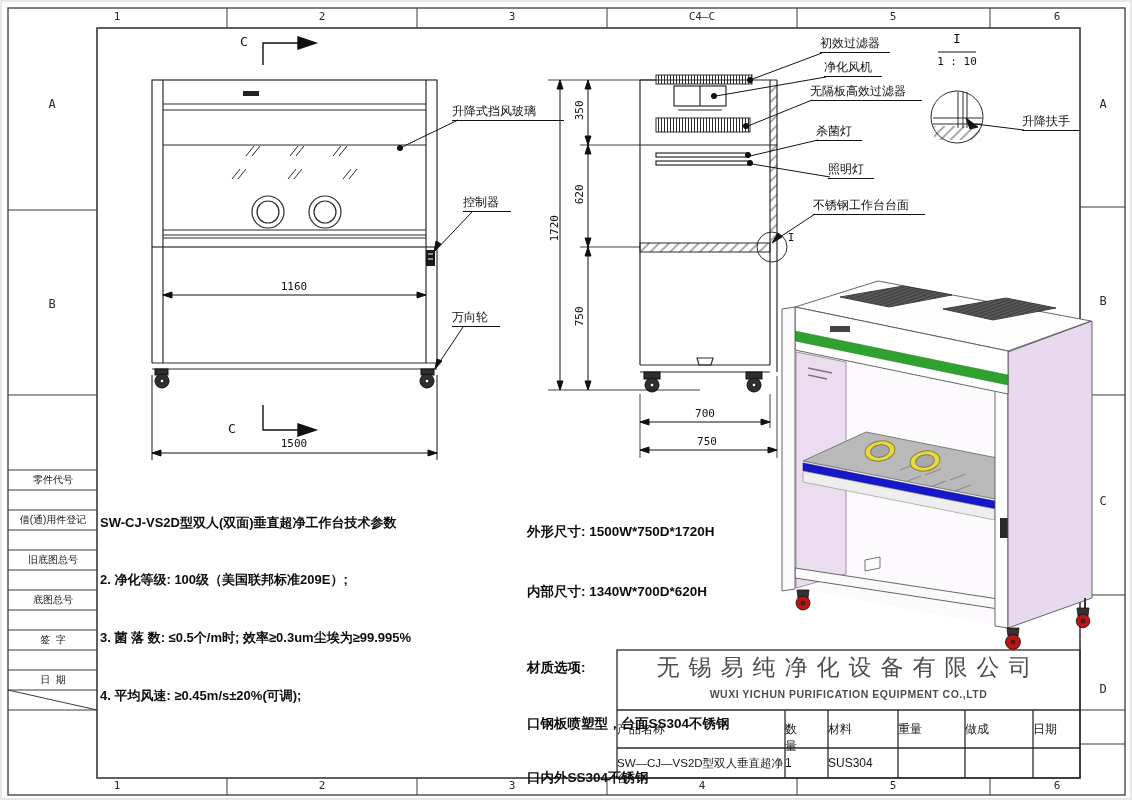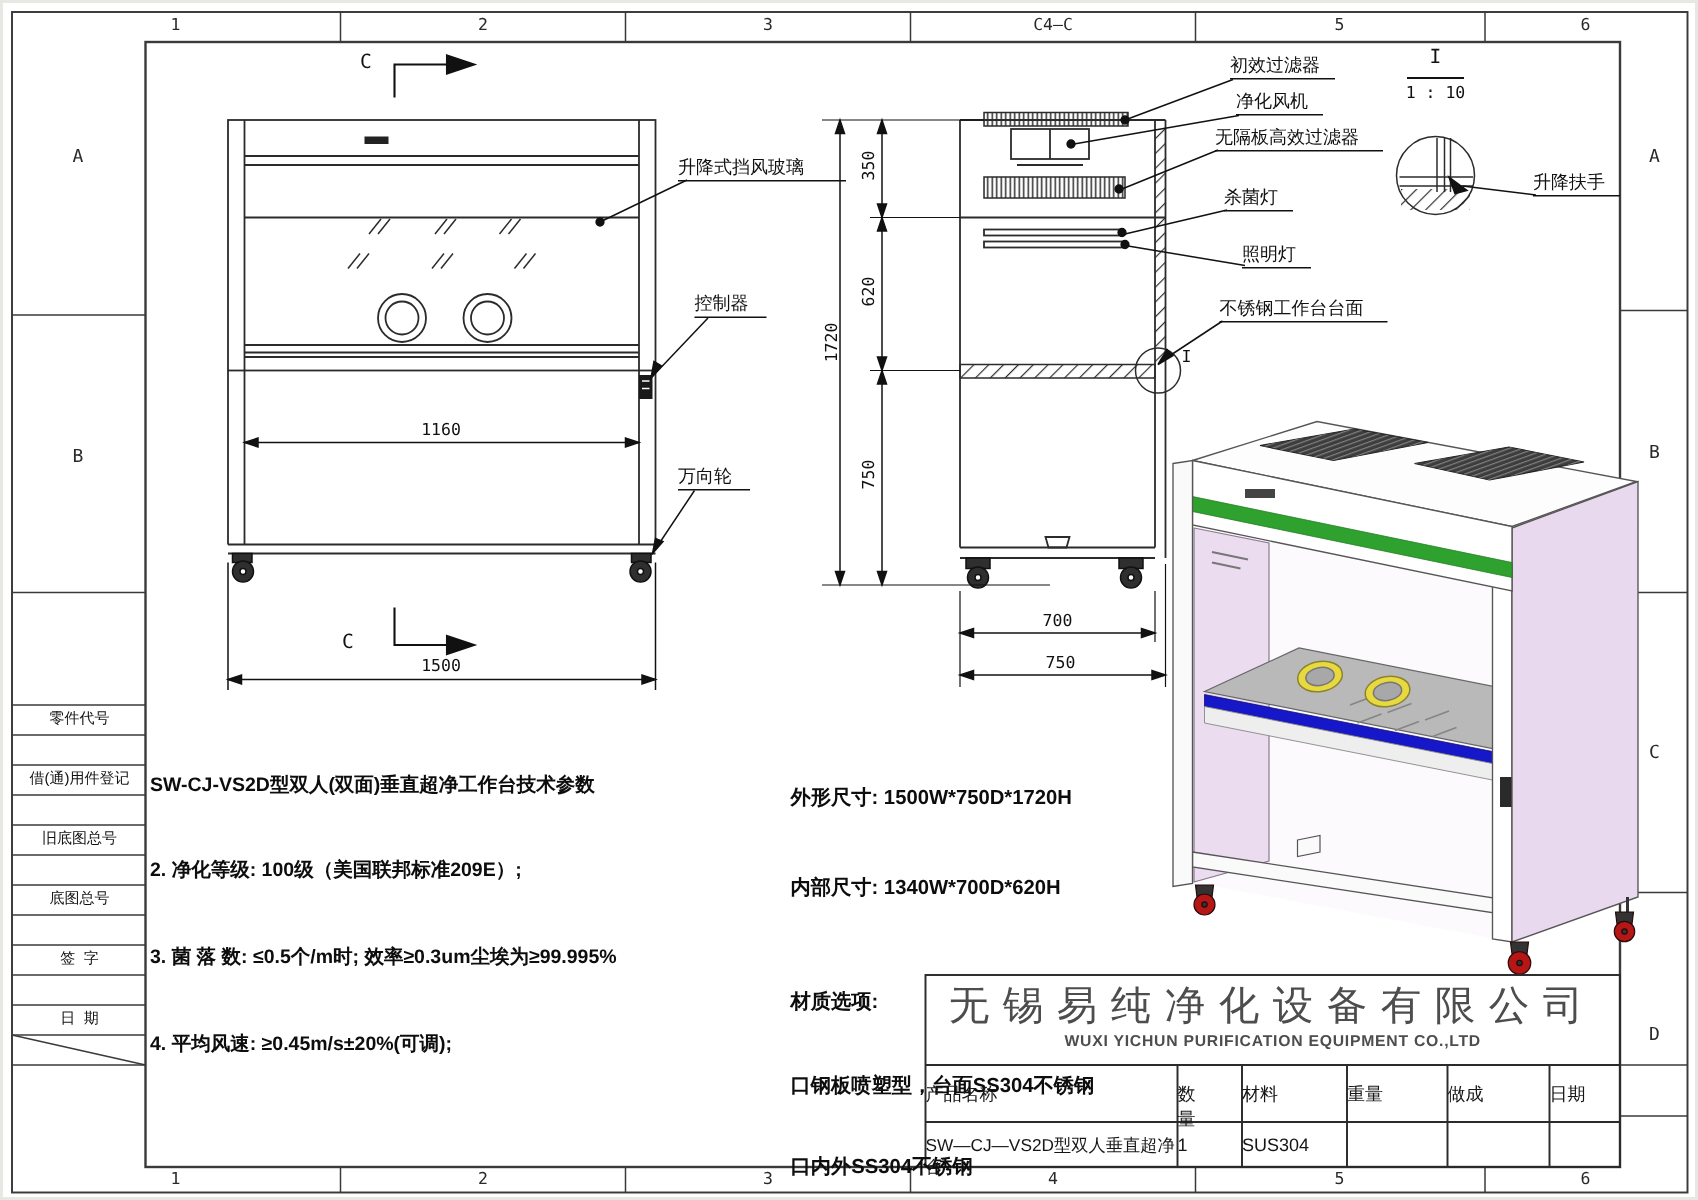--- a/index.html
+++ b/index.html
@@ -398,21 +398,21 @@
 
 <div class="t" style="left:527px;top:487px;width:290px">
   <div class="size-line" style="margin-bottom:8px">外形尺寸: 1500W*750D*1720H</div>
   <div class="size-line" style="margin-bottom:24px">内部尺寸: 1340W*700D*620H</div>
   <div class="size-line" style="margin-bottom:3px">材质选项:</div>
   <div class="size-line" style="margin-bottom:2px">口钢板喷塑型，台面SS304不锈钢</div>
   <div class="size-line" style="margin-bottom:2px">口内外SS304不锈钢</div>
   
 </div>
 
-<div class="t" style="left:617px;top:655px;width:463px;text-align:center;font-family:'Liberation Serif',serif;font-size:27px;letter-spacing:9px;color:#4d4d4d">无锡易纯净化设备有限公司</div>
+<div class="t" style="left:617px;top:655px;width:463px;text-align:center;font-family:'Liberation Serif',serif;font-size:23px;letter-spacing:9px;color:#4d4d4d">无锡易纯净化设备有限公司</div>
 <div class="t" style="left:617px;top:688px;width:463px;text-align:center;font-size:10.5px;font-weight:600;letter-spacing:0.5px;color:#4d4d4d">WUXI YICHUN PURIFICATION EQUIPMENT CO.,LTD</div>
 <div class="tb-cell" style="left:617px;top:721px;width:168px">产品名称</div>
 <div class="tb-cell" style="left:785px;top:721px;width:22px">数量</div>
 <div class="tb-cell" style="left:828px;top:721px;width:70px">材料</div>
 <div class="tb-cell" style="left:898px;top:721px;width:67px">重量</div>
 <div class="tb-cell" style="left:965px;top:721px;width:60px">做成</div>
 <div class="tb-cell" style="left:1033px;top:721px;width:70px">日期</div>
 <div class="tb-cell" style="left:617px;top:756px;width:168px;font-size:11.5px">SW—CJ—VS2D型双人垂直超净台</div>
 <div class="tb-cell" style="left:785px;top:756px;width:43px">1</div>
 <div class="tb-cell" style="left:828px;top:756px;width:70px">SUS304</div>

